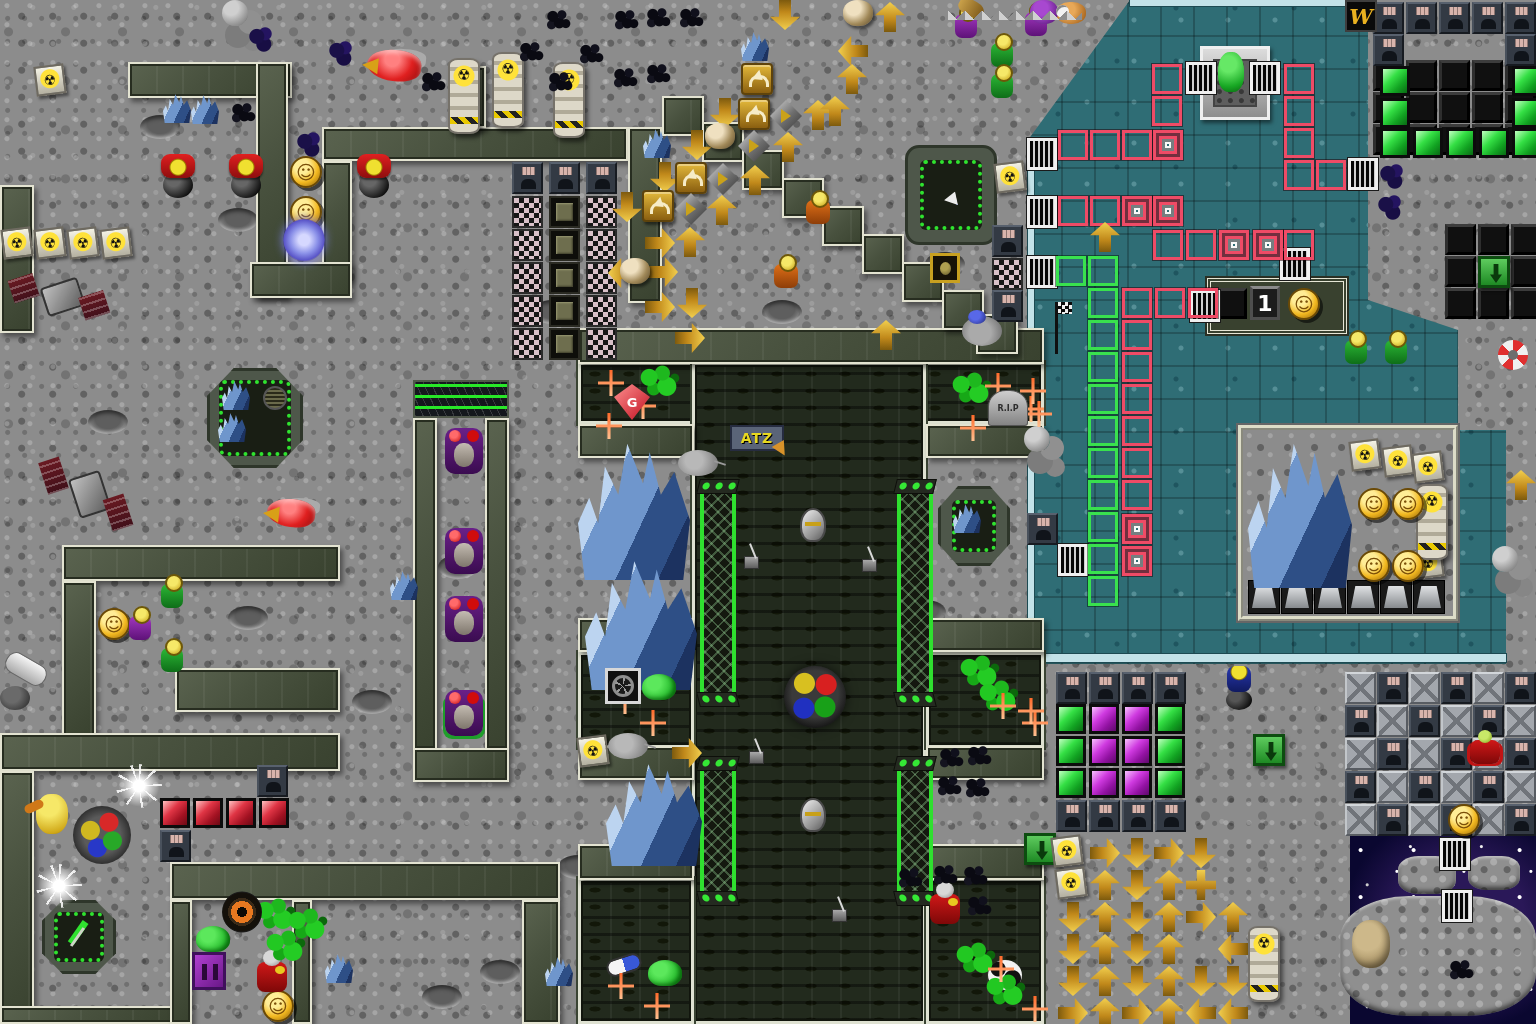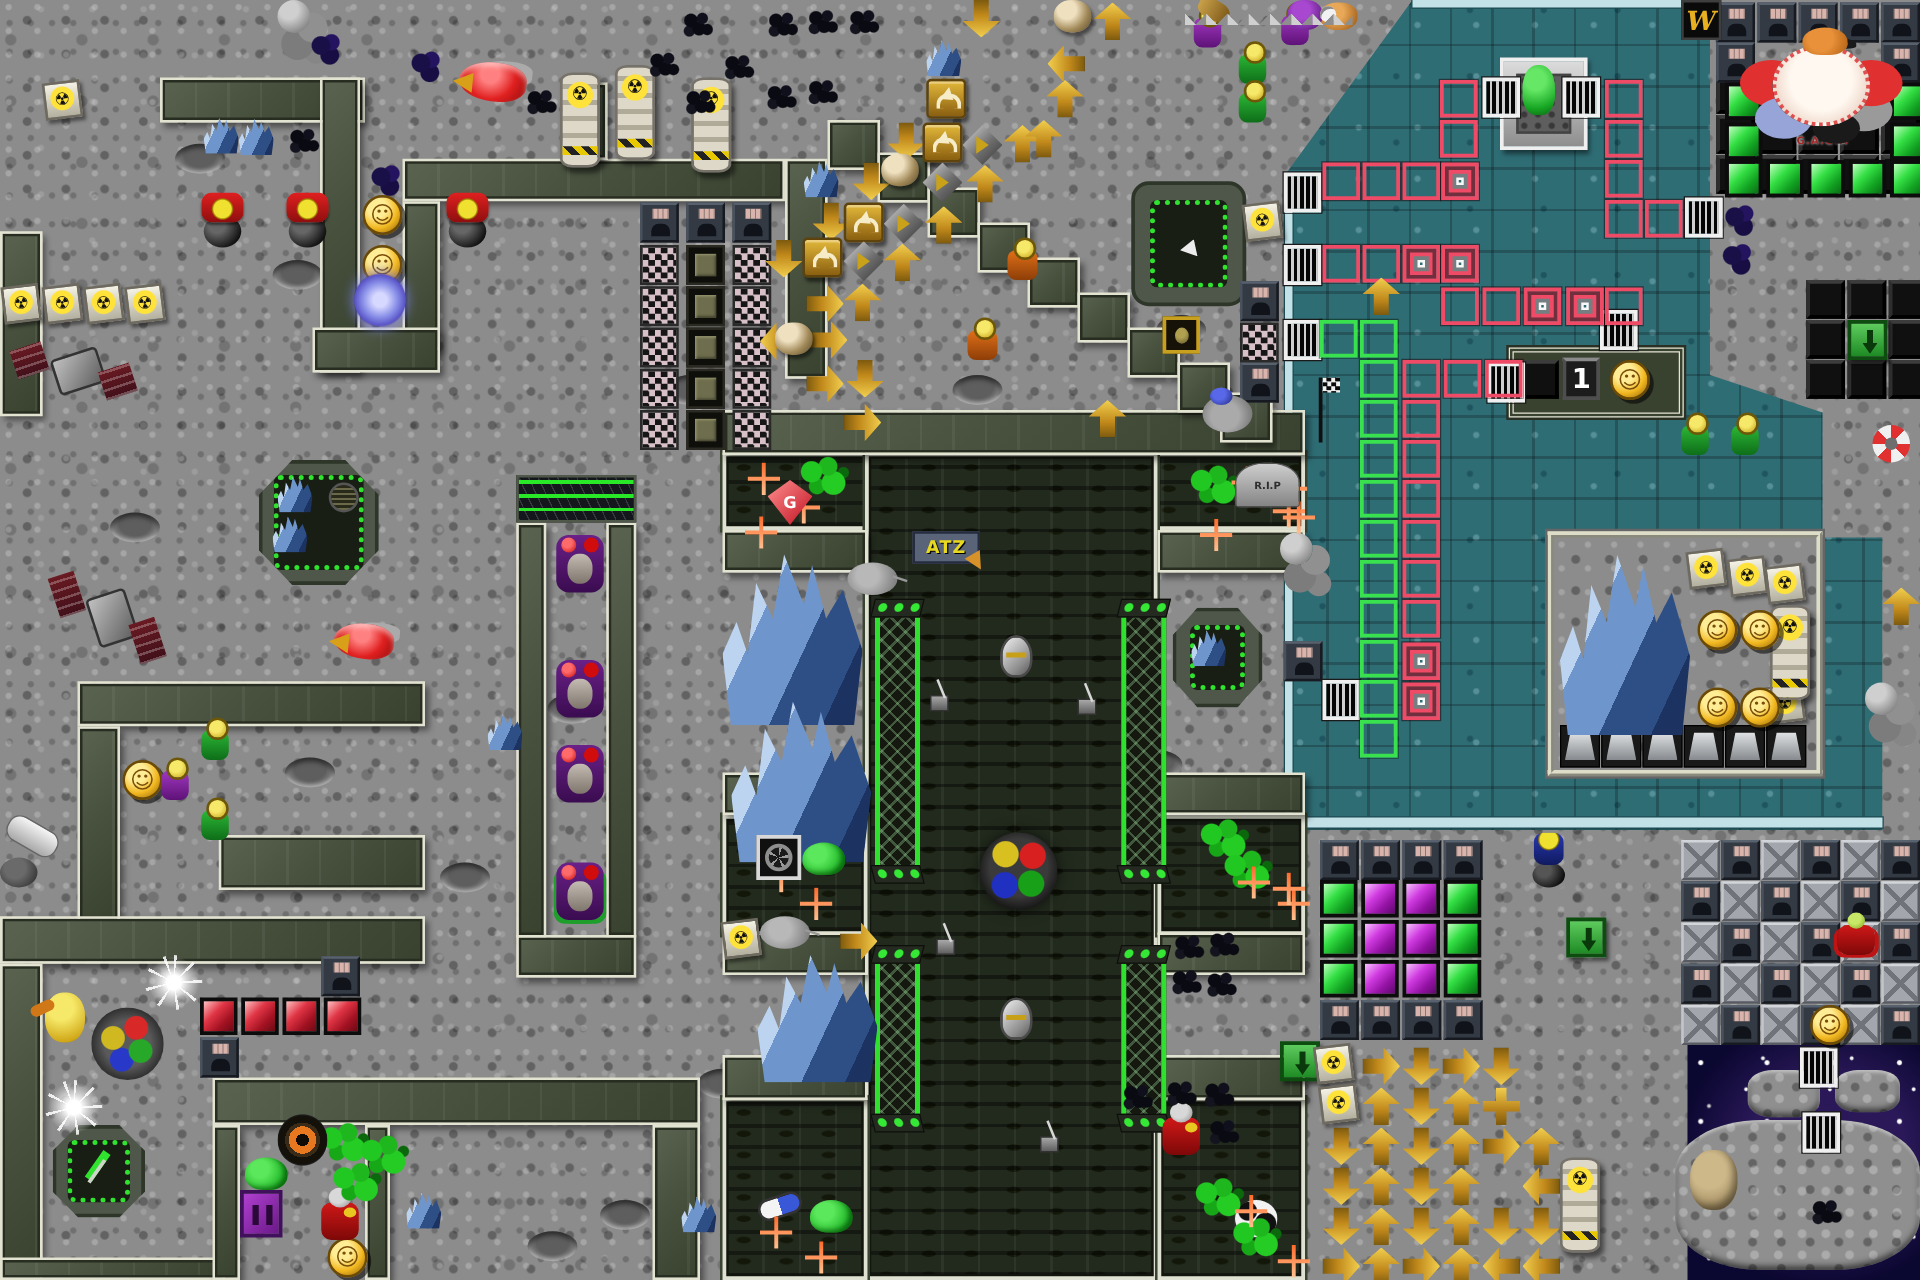--- a/index.html
+++ b/index.html
@@ -672,21 +672,20 @@
     <div class="sp green-blob" style="left: 1218px; top: 52px; width: 26px; height: 40px;"></div>
     <div class="sp frog" style="left: 642px; top: 674px; width: 34px; height: 26px;"></div>
     <div class="sp frog" style="left: 648px; top: 960px; width: 34px; height: 26px;"></div>
     <div class="sp frog" style="left: 196px; top: 926px; width: 34px; height: 26px;"></div>
     <div class="sp panda" style="left: 988px; top: 960px; width: 34px; height: 30px;"></div>
     <div class="sp crab" style="left: 1056px; top: 2px; width: 30px; height: 22px;"></div>
     <div class="sp purple-bug" style="left: 1030px; top: 0px; width: 28px; height: 24px;"></div>
     <div class="sp gray-orbs" style="left: 220px; top: 0px; width: 46px; height: 58px;"></div>
     <div class="sp gray-orbs" style="left: 1022px; top: 426px; width: 46px; height: 58px;"></div>
     <div class="sp gray-orbs" style="left: 1490px; top: 546px; width: 46px; height: 58px;"></div>
-    <div class="sp gaga-machine" style="left: 1408px; top: 22px; width: 100px; height: 95px;">G.A.G.A</div>
     <div class="sp satellite" style="left: 15px; top: 266px; width: 88px; height: 62px;"></div>
     <div class="sp satellite" style="left: 50px; top: 450px; width: 72px; height: 88px;"></div>
     <div class="sp rocket-red" style="left: 352px; top: 36px; width: 84px; height: 64px;"></div>
     <div class="sp rocket-red" style="left: 253px; top: 486px; width: 76px; height: 58px;"></div>
     <div class="sp capsule" style="left: 800px; top: 508px; width: 26px; height: 34px;"></div>
     <div class="sp capsule" style="left: 800px; top: 798px; width: 26px; height: 34px;"></div>
     <div class="sp cannon" style="left: 0px; top: 644px; width: 54px; height: 70px;"></div>
     <div class="sp pill" style="left: 606px; top: 956px; width: 36px; height: 18px;"></div>
     <div class="sp teleporter" style="left: 73px; top: 806px; width: 58px; height: 58px;"></div>
     <div class="sp chaos-ball" style="left: 784px; top: 666px; width: 62px; height: 62px;"></div>
@@ -738,21 +737,21 @@
     <div class="sp cross-spark" style="left: 608px; top: 973px; width: 26px; height: 26px;"></div>
     <div class="sp cross-spark" style="left: 644px; top: 993px; width: 26px; height: 26px;"></div>
     <div class="sp cross-spark" style="left: 990px; top: 693px; width: 26px; height: 26px;"></div>
     <div class="sp cross-spark" style="left: 1022px; top: 710px; width: 26px; height: 26px;"></div>
     <div class="sp cross-spark" style="left: 988px; top: 956px; width: 26px; height: 26px;"></div>
     <div class="sp cross-spark" style="left: 1022px; top: 996px; width: 26px; height: 26px;"></div>
     <div class="sp cross-spark" style="left: 1020px; top: 378px; width: 26px; height: 26px;"></div>
     <div class="sp cross-spark" style="left: 1026px; top: 401px; width: 26px; height: 26px;"></div>
     <div class="sp cross-spark" style="left: 1018px; top: 698px; width: 26px; height: 26px;"></div>
     <div class="sp sign-atz" style="left: 730px; top: 425px; width: 54px; height: 26px;">ATZ</div>
-    <div class="sp tombstone" style="left: 988px; top: 370px; width: 52px; height: 36px;">R.I.P</div>
+    <div class="sp tombstone" style="left: 988px; top: 390px; width: 40px; height: 36px;">R.I.P</div>
     <div class="sp g-gem" style="left: 614px; top: 384px; width: 36px; height: 36px;">G</div>
     <div class="sp donut" style="left: 222px; top: 891px; width: 40px; height: 42px;"></div>
     <div class="sp purple-tile" style="left: 192px; top: 952px; width: 34px; height: 38px;"></div>
     <div class="sp wheel-tile" style="left: 605px; top: 668px; width: 36px; height: 36px;"></div>
     <div class="sp lifesaver" style="left: 1498px; top: 340px; width: 30px; height: 30px;"></div>
     <div class="sp club" style="left: 958px; top: 0px; width: 26px; height: 16px;"></div>
     <div class="sp skull" style="left: 1056px; top: 5px; width: 13px; height: 13px;"></div>
     <div class="sp console" style="left: 740px; top: 543px; width: 22px; height: 28px;"></div>
     <div class="sp console" style="left: 858px; top: 546px; width: 22px; height: 28px;"></div>
     <div class="sp console" style="left: 745px; top: 738px; width: 22px; height: 28px;"></div>

